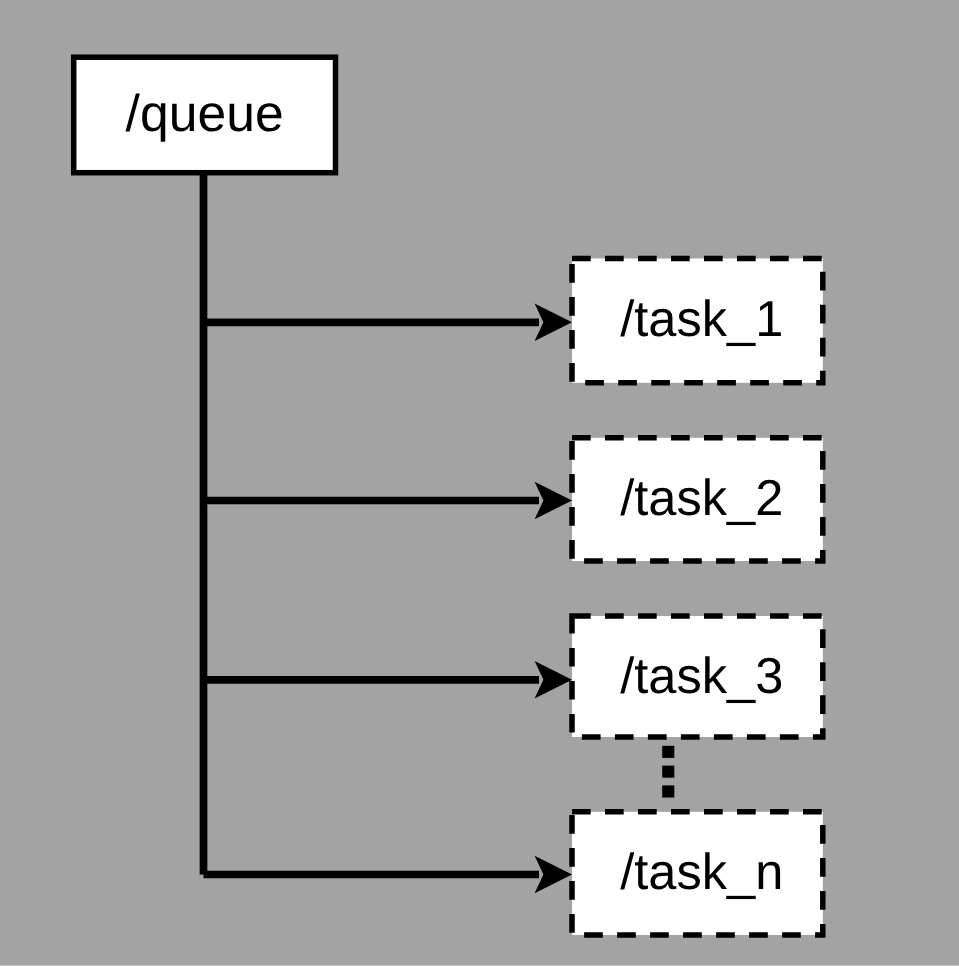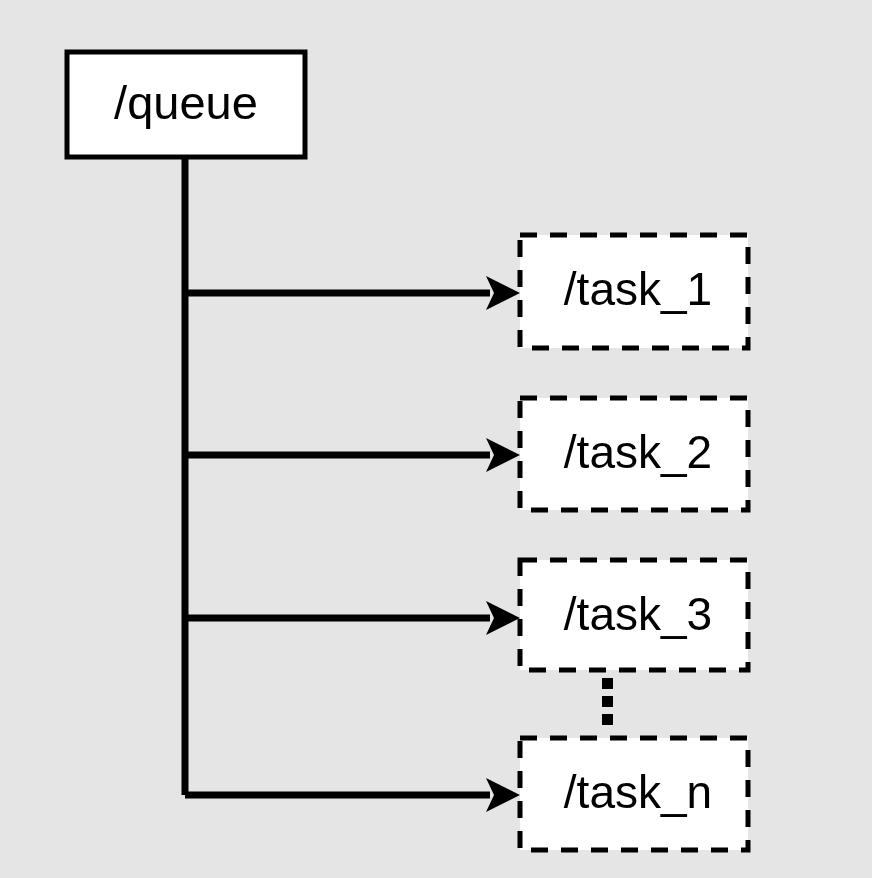--- a/index.html
+++ b/index.html
@@ -8,21 +8,21 @@
     padding: 0;
     background: #ffffff;
   }
   body {
     font-family: "Liberation Sans", sans-serif;
   }
   #diagram-root {
     position: relative;
     width: 872px;
     height: 878px;
-    background: #e5e5e5;
+    background: #a3a3a3;
     overflow: hidden;
   }
   #diagram-svg {
     position: absolute;
     top: 0;
     left: 0;
     width: 872px;
     height: 878px;
     display: block;
   }

